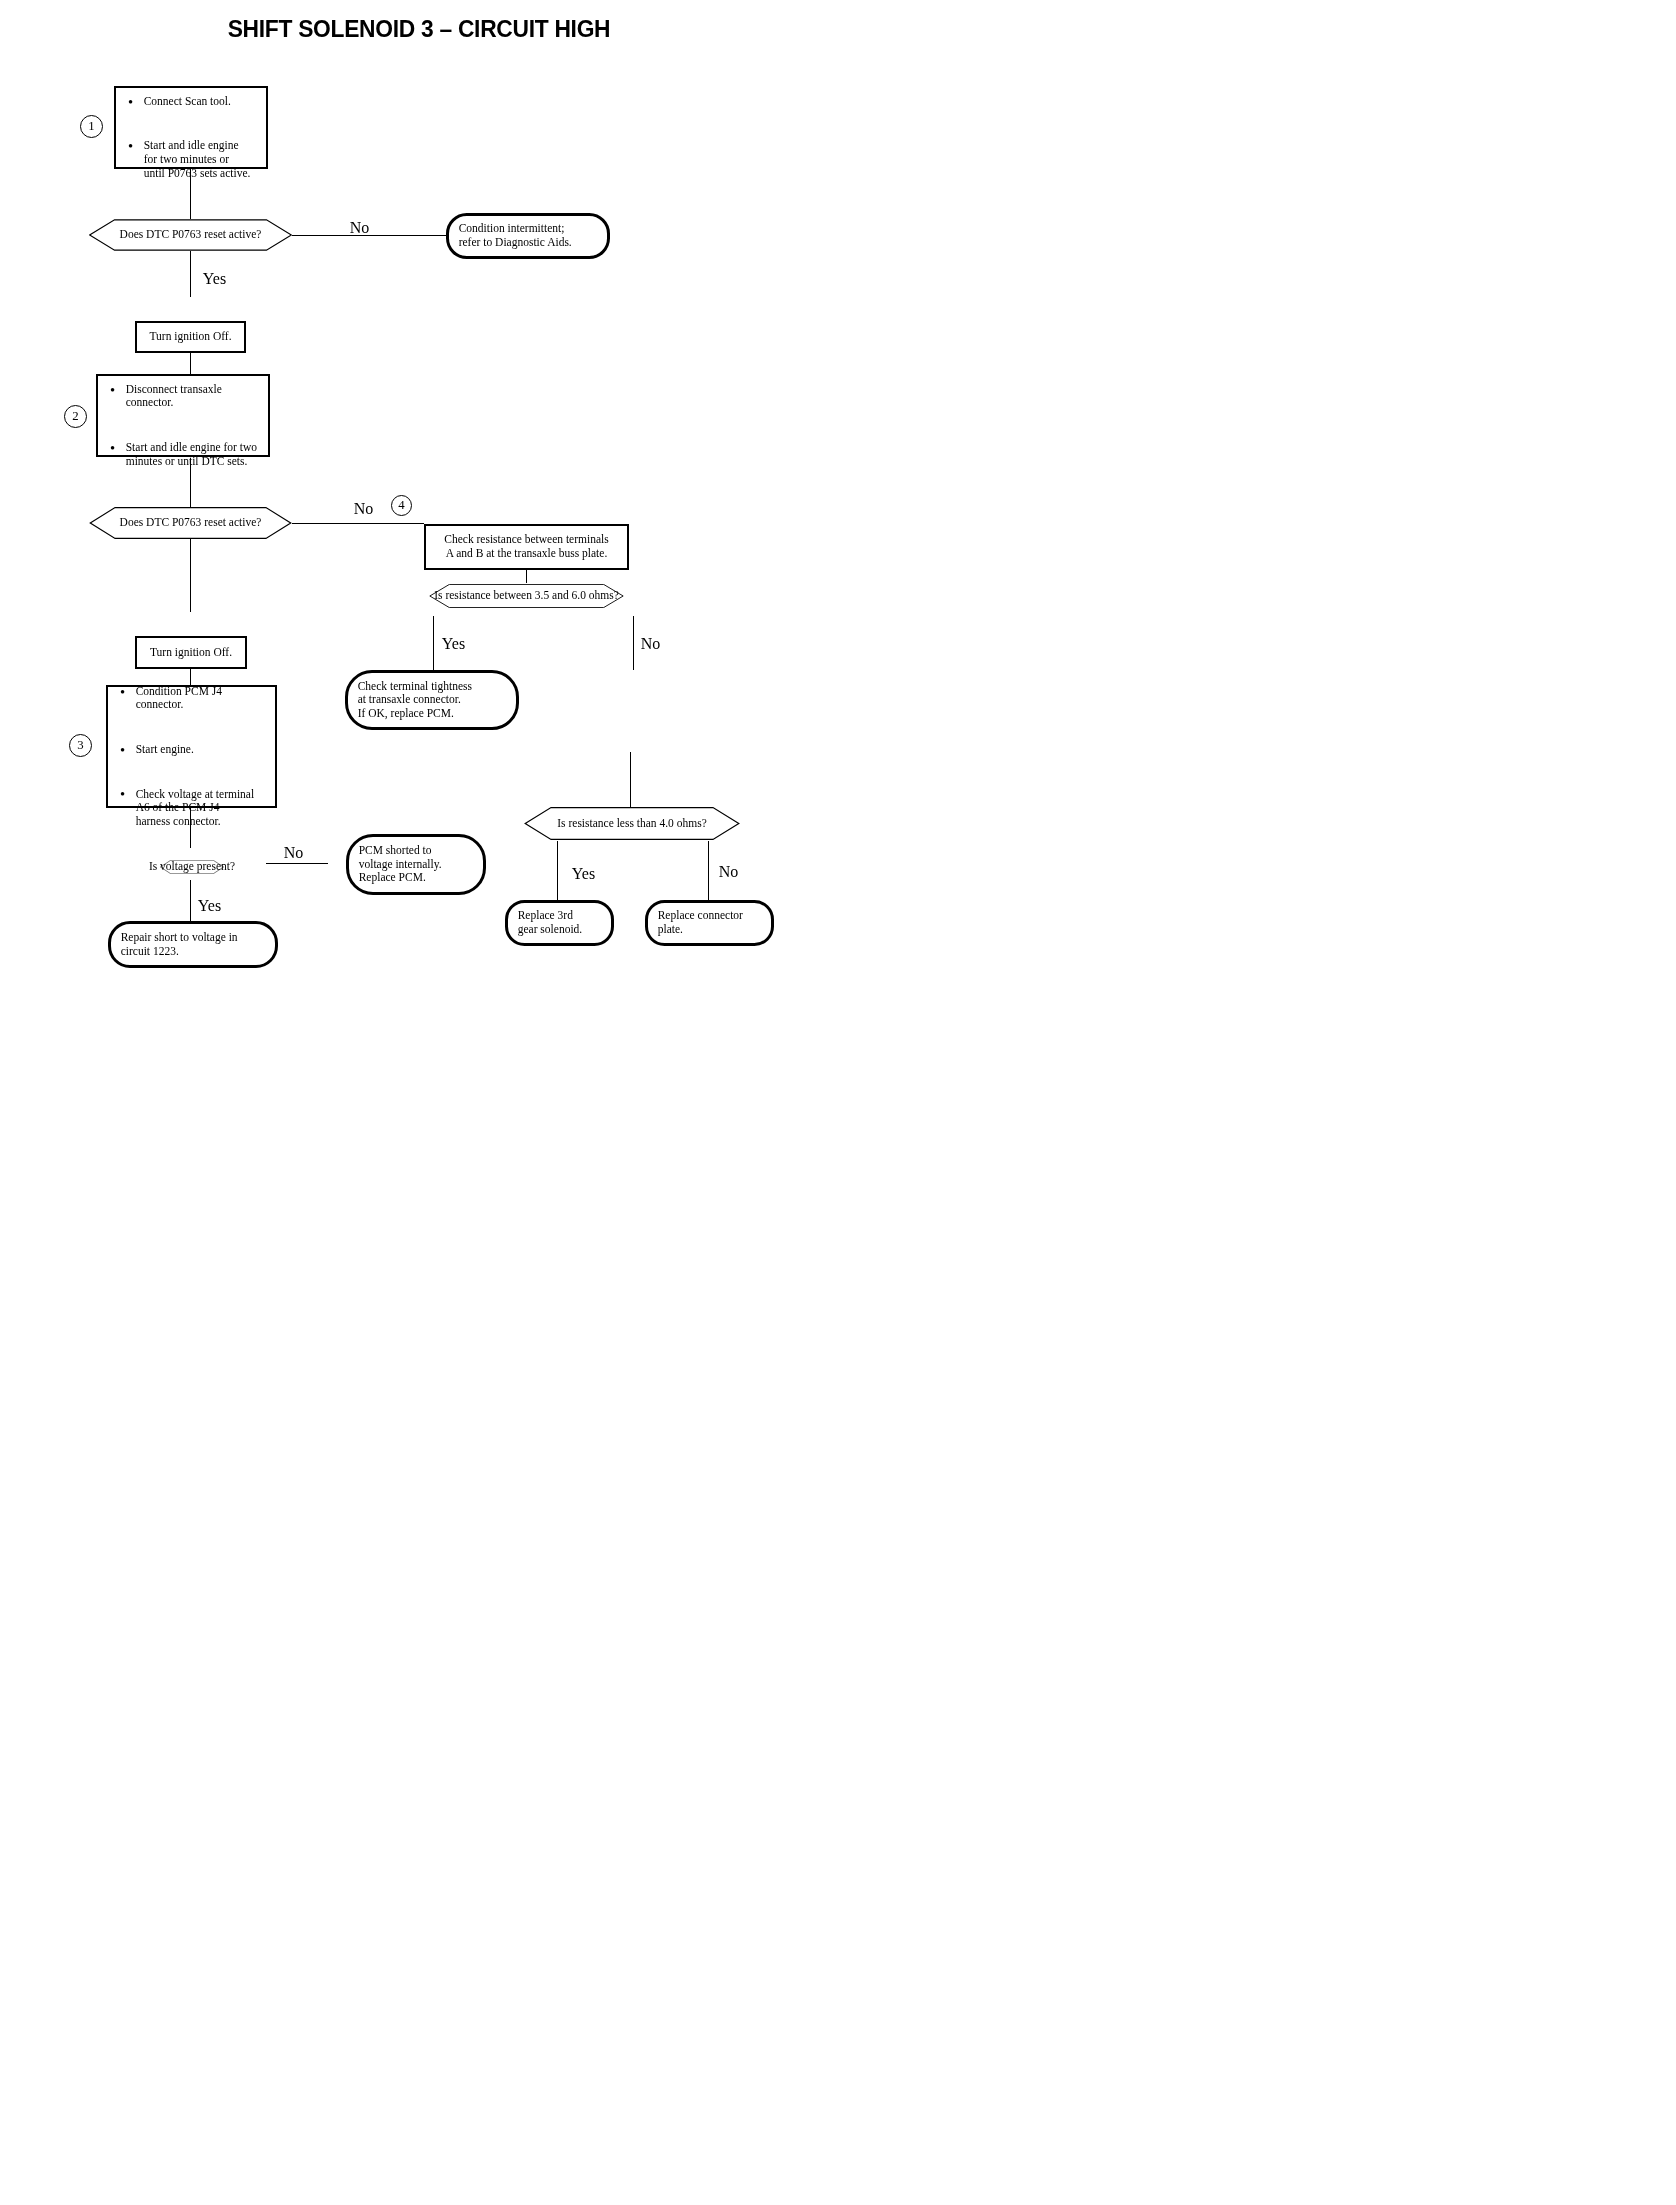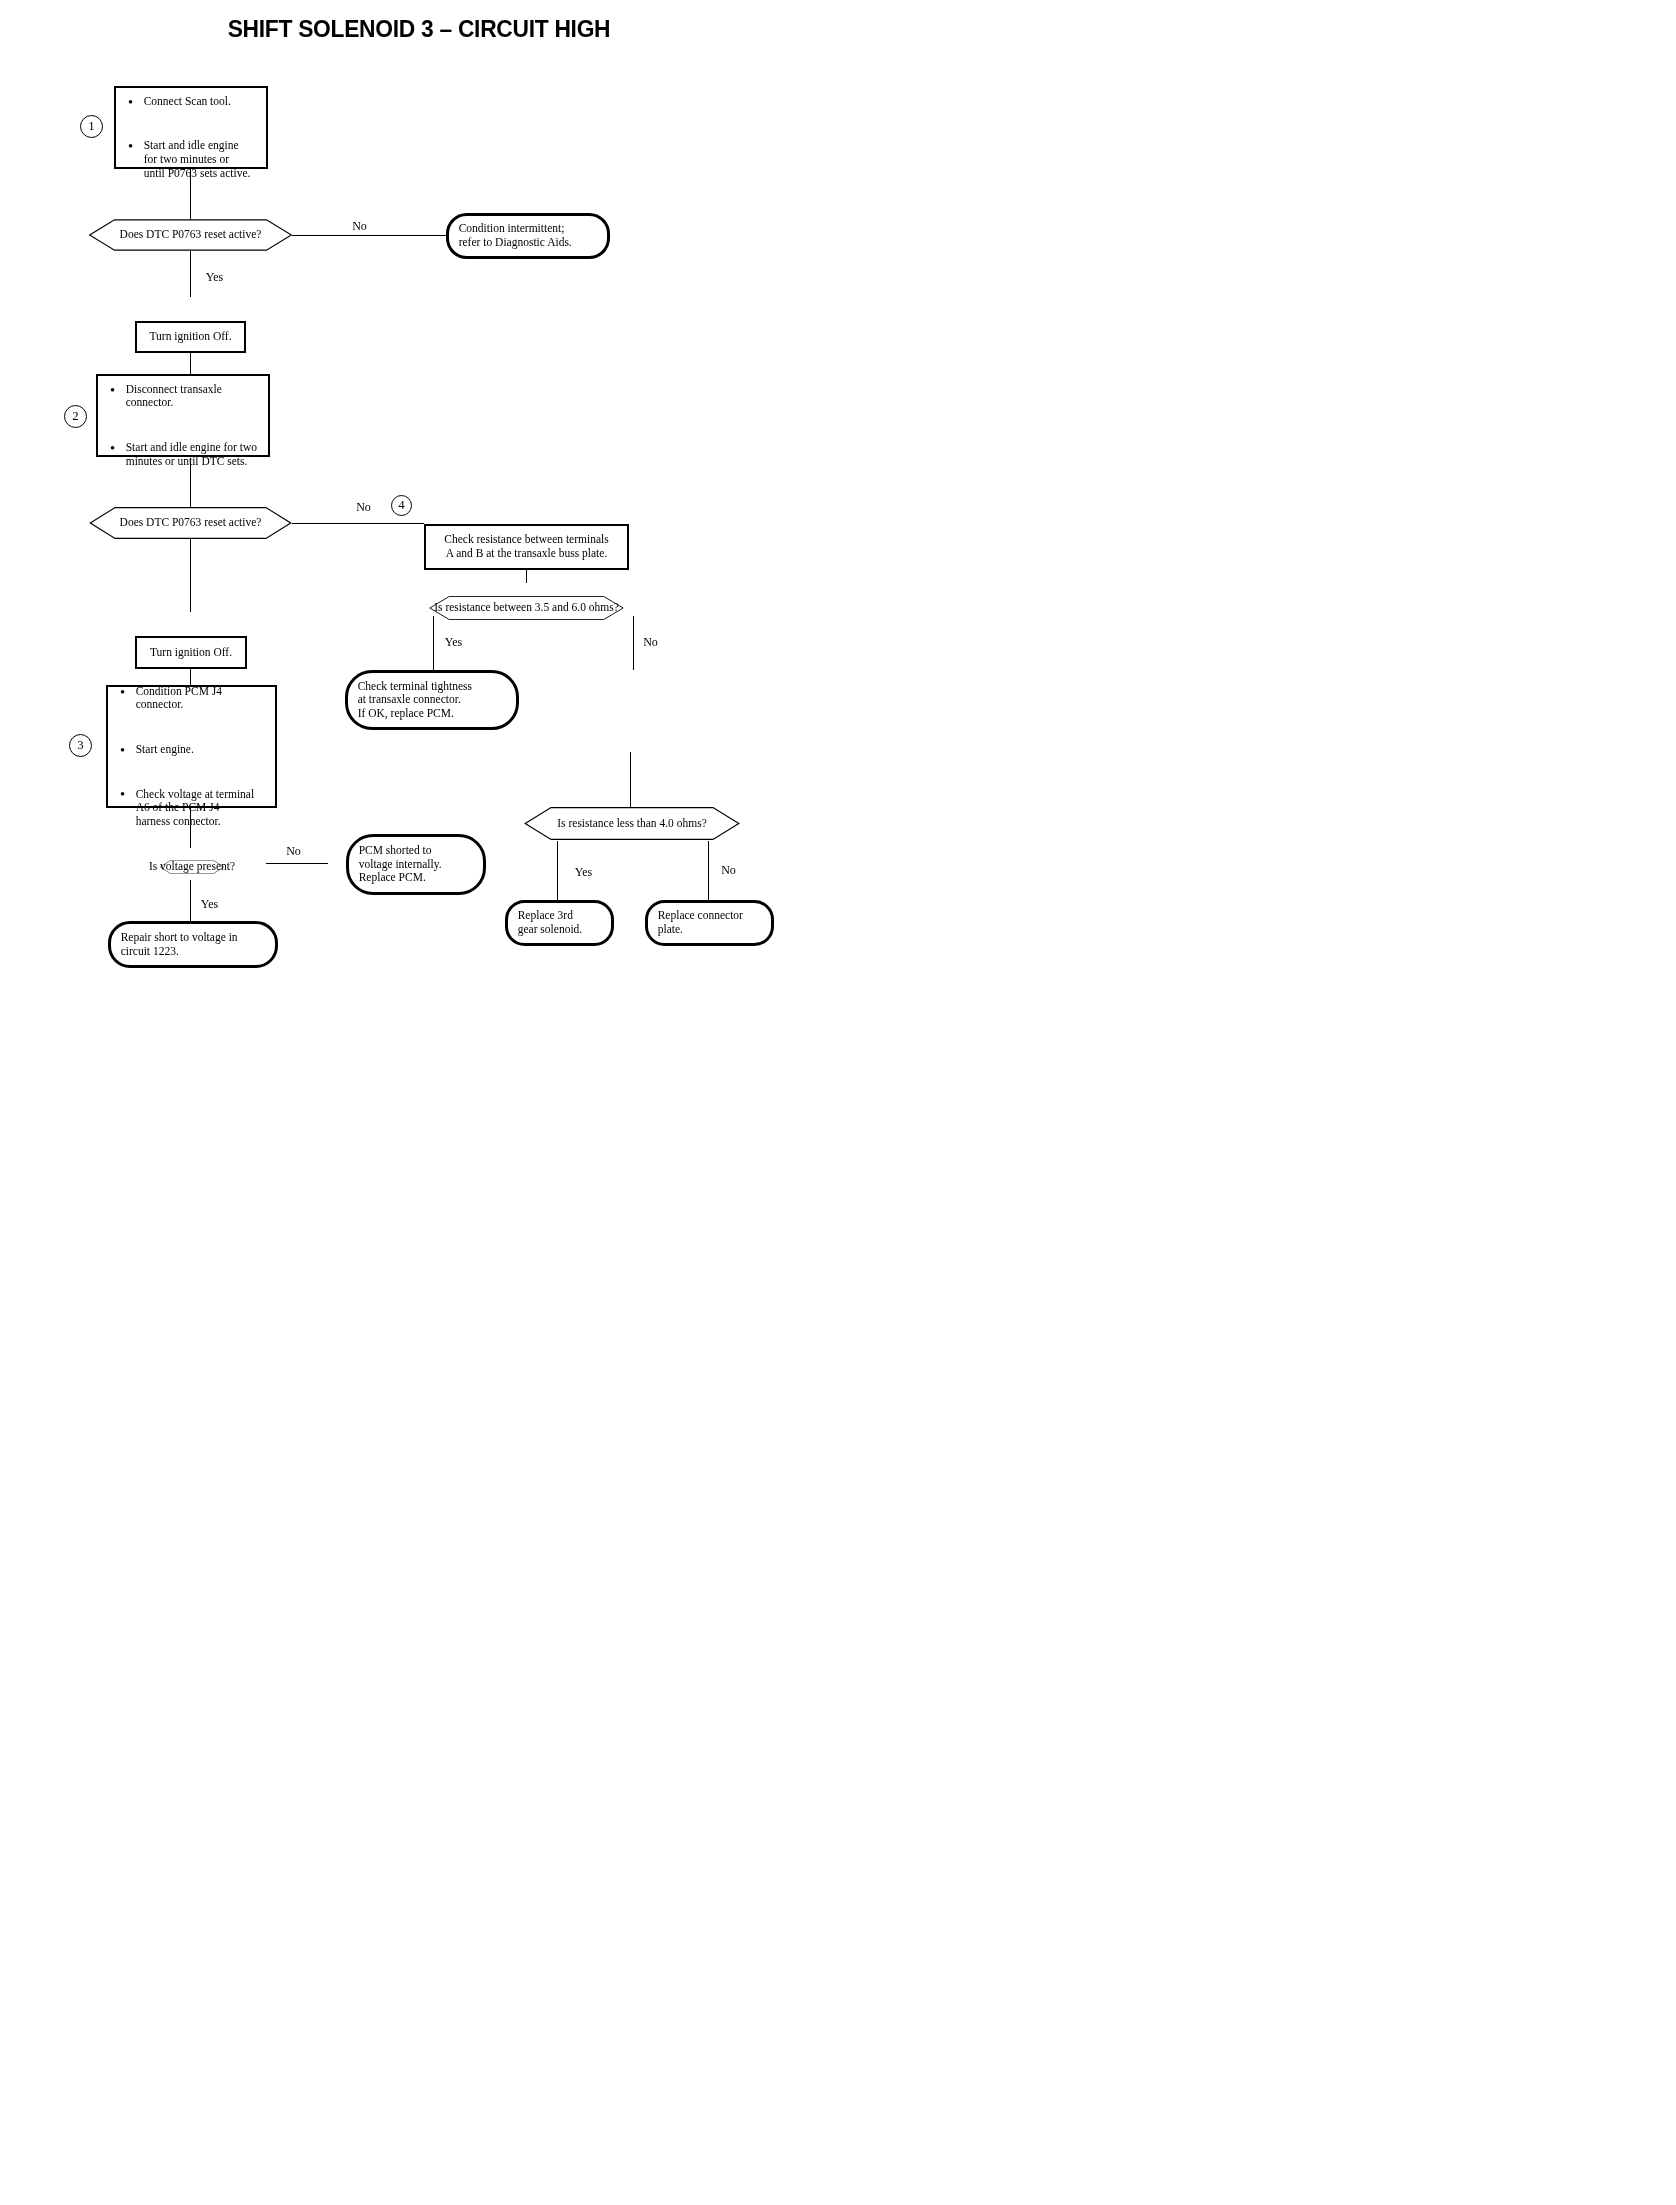--- a/index.html
+++ b/index.html
@@ -33,37 +33,37 @@
   .bullets .bi::before{content:"\2022";position:absolute;left:2.4px;top:-1.2px;font-size:14.6px;}
   
   .term{border:3px solid #000;background:#fff;display:flex;flex-direction:column;justify-content:center;padding:3.6px 9.7px;}
   
   .hex{display:flex;align-items:center;justify-content:center;text-align:center;}
   .hex svg{position:absolute;inset:0;width:100%;height:100%;}
   .hex .hex-label{position:relative;z-index:1;}
   
   .numc{border:1.8px solid #000;border-radius:50%;background:#fff;display:flex;align-items:center;justify-content:center;font-size:12.8px;}
   
-  .edge-label{position:absolute;width:27px;text-align:center;font-size:12px;}
+  .edge-label{position:absolute;width:27px;text-align:center;font-size:16px;}
 
   
   #circle1{left:80px;top:115px;width:23px;height:23px;}
   #box1{left:114px;top:86px;width:154px;height:83px;}
   #hex1{left:89px;top:219px;width:203px;height:32px;}
   #lbl-no1{left:346px;top:219px;}
   #cond-term{left:446px;top:213px;width:164px;height:46px;border-radius:20.7px;}
   #lbl-yes1{left:201px;top:270px;}
   #turnoff1{left:135px;top:297px;width:111px;height:32px;}
   #circle2{left:64px;top:405px;width:23px;height:23px;}
   #box2{left:96px;top:374px;width:174px;height:83px;}
   #hex2{left:89px;top:507px;width:203px;height:32px;}
   #lbl-no2{left:350px;top:500px;}
   #circle4{left:391px;top:495px;width:21px;height:21px;}
   #checkres{left:424px;top:500px;width:205px;height:46px;}
-  #hex3{left:396px;top:596px;width:261px;height:24px;}
+  #hex3{left:396px;top:584px;width:261px;height:24px;}
   #lbl-yes2{left:440px;top:635px;}
   #lbl-no3{left:637px;top:635px;}
   #checkterm{left:345px;top:670px;width:174px;height:60px;border-radius:27px;}
   #removebox{left:538px;top:670px;width:184px;height:82px;}
   #hex5{left:523px;top:807px;width:218px;height:33px;}
   #lbl-yes3{left:570px;top:865px;}
   #lbl-no4{left:715px;top:863px;}
   #replace3rd{left:505px;top:900px;width:109px;height:46px;border-radius:19.5px;}
   #replaceconn{left:645px;top:900px;width:129px;height:46px;border-radius:19.5px;}
   #turnoff2{left:135px;top:612px;width:112px;height:33px;}

